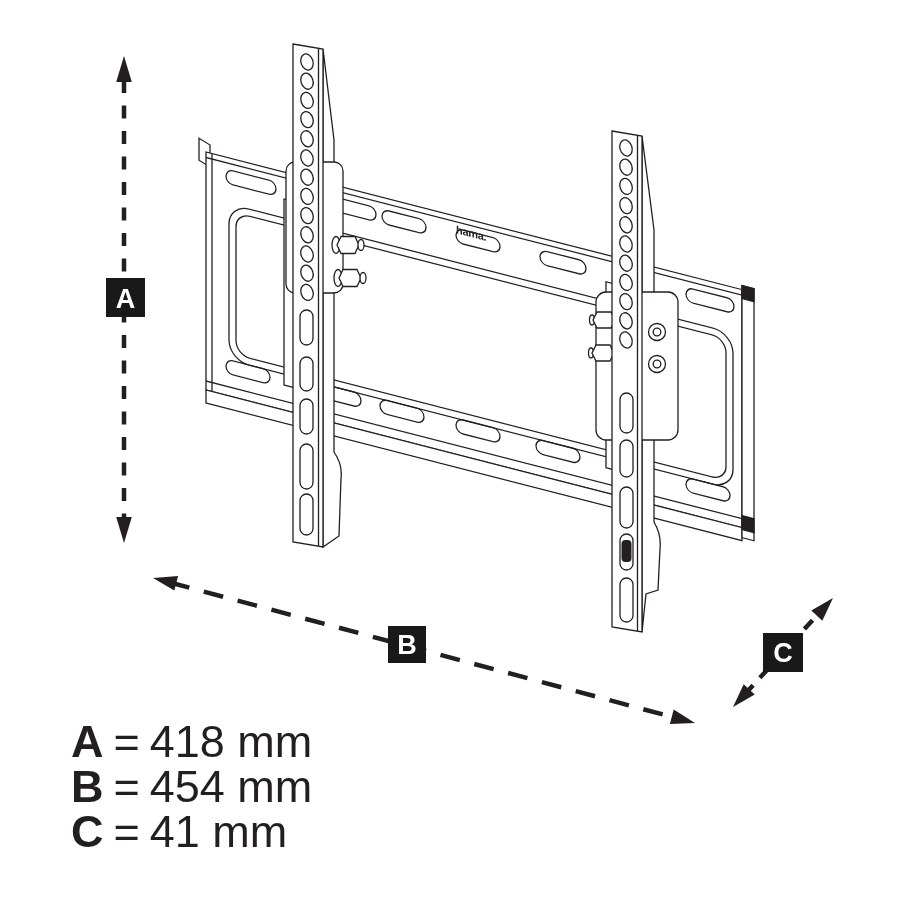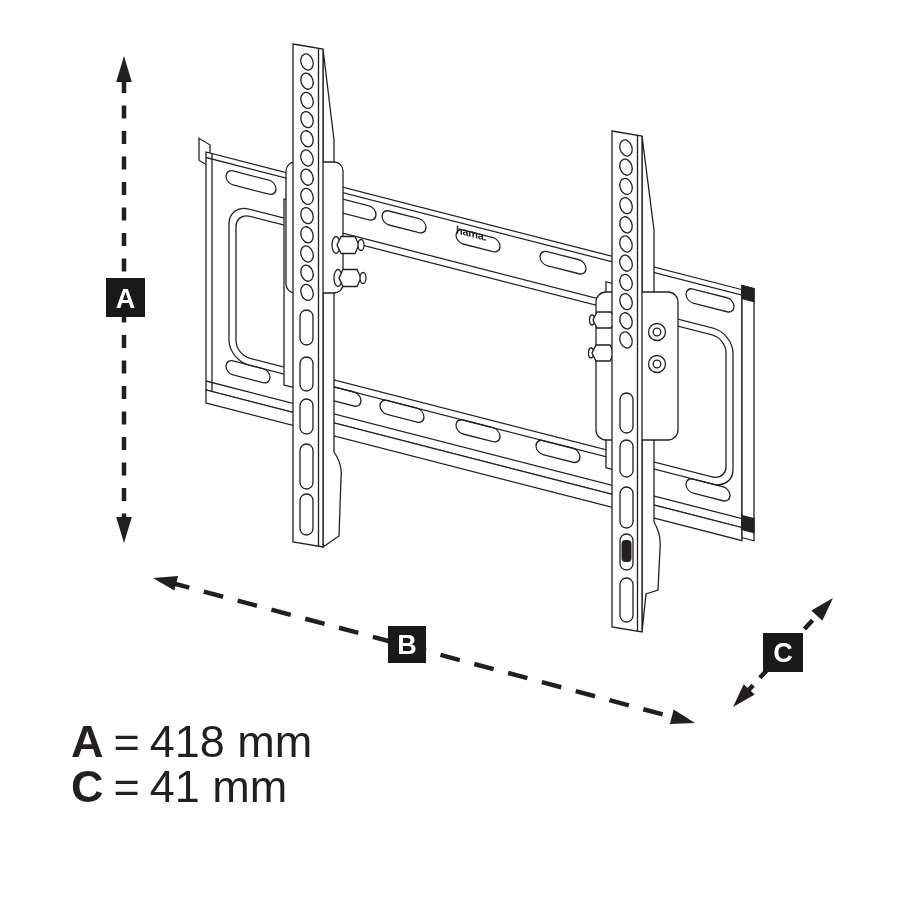--- a/index.html
+++ b/index.html
@@ -174,16 +174,19 @@
       <rect x="763" y="633" width="40" height="39" fill="#191919"></rect>
       <text x="783" y="662" class="dim-letter">C</text>
     </g>
   </svg>
 
   <div class="legend">
     <div class="legend-row">
       <b>A</b><span class="eq">=</span><span>418 mm</span>
     </div>
     <div class="legend-row">
+      <b>B</b><span class="eq">=</span><span>454 mm</span>
+    </div>
+    <div class="legend-row">
       <b>C</b><span class="eq">=</span><span>41 mm</span>
     </div>
   </div>
 </div>
 
 </body></html>

